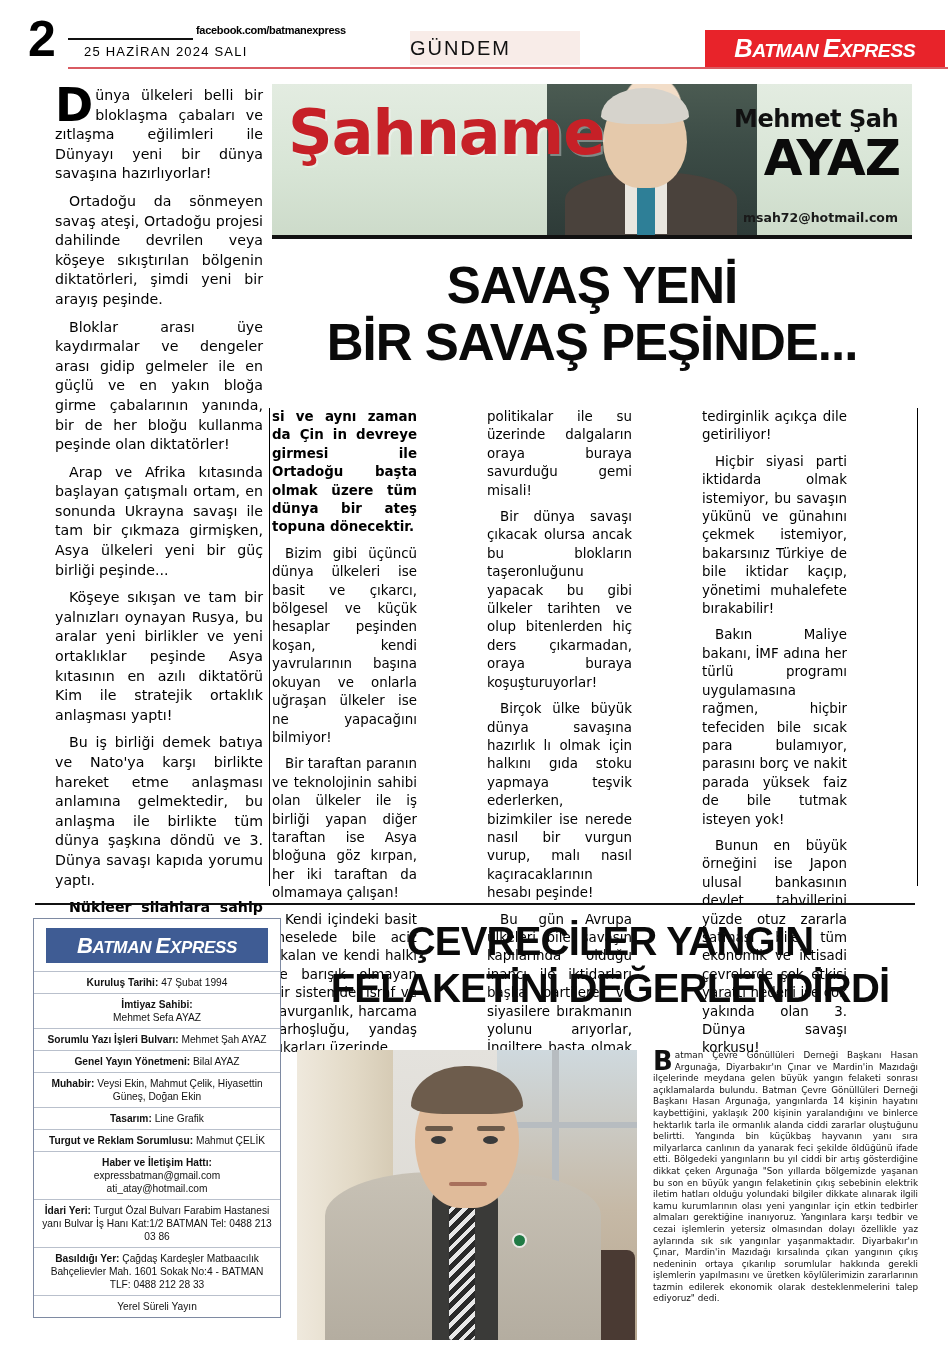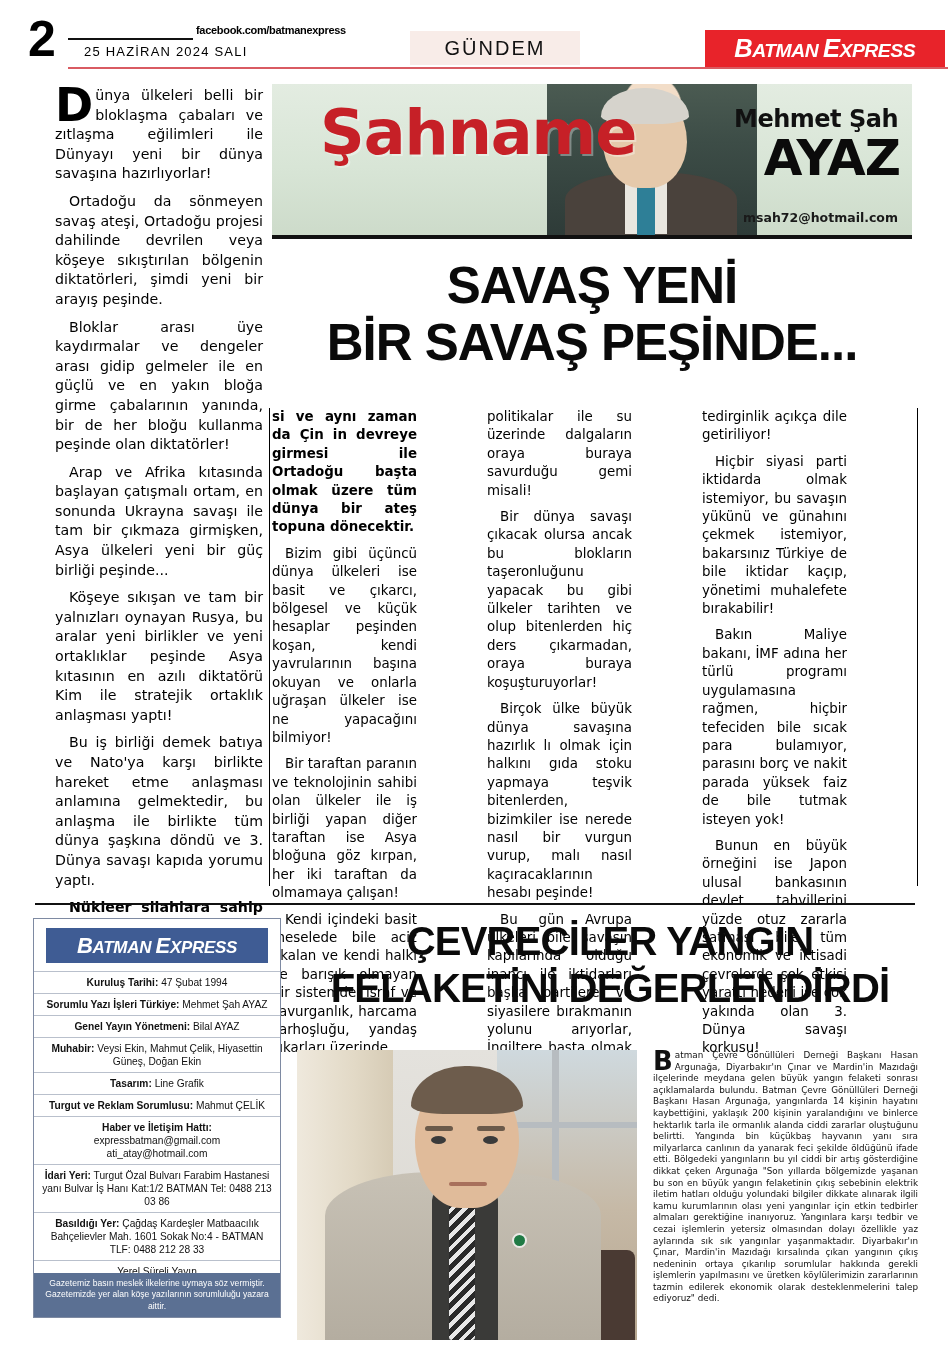--- a/index.html
+++ b/index.html
@@ -32,21 +32,21 @@
   }
   .date-line {
     position:absolute; left:84px; top:44px;
     font-size:13px; font-weight:normal; letter-spacing:1.2px;
   }
   .rule-red {
     position:absolute; left:68px; top:67px; width:880px; height:2px; background:#d95b62;
   }
   .section-tab {
     position:absolute; left:410px; top:31px; width:170px; height:34px;
-    background:#f8ece8; display:flex; align-items:center; justify-content:center;
+    background:#f8ece8; display:flex; align-items:center; justify-content:flex-start;
   }
   .section-tab span {
     font-size:20px; letter-spacing:2px; font-weight:400; color:#111;
   }
   .brand-box {
     position:absolute; right:6px; top:30px; width:240px; height:37px;
     background:#e8232a; display:flex; align-items:center; justify-content:center;
   }
   .brand-box .bt {
     color:#fff; font-weight:bold; font-style:italic;
@@ -100,21 +100,20 @@
   }
   .tie-shape {
     position:absolute; left:90px; top:100px; width:18px; height:52px;
     background:#2e7f97; border-radius:4px 4px 2px 2px;
   }
   .bnr-title {
     position:absolute; left:16px; top:18px;
     color:#c62027; font-weight:bold; font-size:62px; line-height:62px;
     font-family:"DejaVu Sans", sans-serif; letter-spacing:-1px;
     text-shadow: 2px 2px 0 rgba(255,255,255,0.35);
-    margin-left: 32px;
   }
   .bnr-author-first {
     position:absolute; right:14px; top:22px; text-align:left;
     font-weight:bold; font-size:24px; line-height:26px; color:#111;
     font-family:"DejaVu Sans", sans-serif; letter-spacing:-0.5px;
   }
   .bnr-author-last {
     position:absolute; right:12px; top:46px; text-align:right;
     font-weight:bold; font-size:50px; line-height:56px; color:#0b0b0b;
     font-family:"DejaVu Sans", sans-serif; letter-spacing:-1px;
@@ -328,50 +327,50 @@
   <div class="bodycols">
     <div class="bcol" id="bc1">
       <p class="bold">si ve aynı zaman da Çin in devreye girmesi ile Ortadoğu başta olmak üzere tüm dünya bir ateş topuna dönecektir.</p>
       <p>Bizim gibi üçüncü dünya ülkeleri ise basit ve çıkarcı, bölgesel ve küçük hesaplar peşinden koşan, kendi yavrularının başına okuyan ve onlarla uğraşan ülkeler ise ne yapacağını bilmiyor!</p>
       <p>Bir taraftan paranın ve teknolojinin sahibi olan ülkeler ile iş birliği yapan diğer taraftan ise Asya bloğuna göz kırpan, her iki taraftan da olmamaya çalışan!</p>
       <p>Kendi içindeki basit meselede bile aciz akalan ve kendi halkı ile barışık olmayan bir sistemde, israf ve savurganlık, harcama sarhoşluğu, yandaş çıkarları üzerinde</p>
     </div>
     <div class="bcol" id="bc2">
       <p class="first">politikalar ile su üzerinde dalgaların oraya buraya savurduğu gemi misali!</p>
       <p>Bir dünya savaşı çıkacak olursa ancak bu blokların taşeronluğunu yapacak bu gibi ülkeler tarihten ve olup bitenlerden hiç ders çıkarmadan, oraya buraya koşuşturuyorlar!</p>
-      <p>Birçok ülke büyük dünya savaşına hazırlık lı olmak için halkını gıda stoku yapmaya teşvik bitenlerden, bizimkiler ise nerede nasıl bir vurgun vurup, malı nasıl kaçıracaklarının hesabı peşinde!</p>
+      <p>Birçok ülke büyük dünya savaşına hazırlık lı olmak için halkını gıda stoku yapmaya teşvik ederlerken, bizimkiler ise nerede nasıl bir vurgun vurup, malı nasıl kaçıracaklarının hesabı peşinde!</p>
       <p>Bu gün Avrupa ülkeleri bile savaşın kapılarında olduğu inancı ile iktidarları başka partilere ve siyasilere bırakmanın yolunu arıyorlar, İngiltere başta olmak üzere, tüm Avrupa ülkelerinde bu</p>
     </div>
     <div class="bcol" id="bc3">
       <p class="first">tedirginlik açıkça dile getiriliyor!</p>
       <p>Hiçbir siyasi parti iktidarda olmak istemiyor, bu savaşın yükünü ve günahını çekmek istemiyor, bakarsınız Türkiye de bile iktidar kaçıp, yönetimi muhalefete bırakabilir!</p>
       <p>Bakın Maliye bakanı, İMF adına her türlü programı uygulamasına rağmen, hiçbir tefeciden bile sıcak para bulamıyor, parasını borç ve nakit parada yüksek faiz de bile tutmak isteyen yok!</p>
       <p>Bunun en büyük örneğini ise Japon ulusal bankasının devlet tahvillerini yüzde otuz zararla satması bile tüm ekonomik ve iktisadi çevrelerde şok etkisi yarattı nedeni ise çok yakında olan 3. Dünya savaşı korkusu!</p>
     </div>
   </div>
 
   <div class="vline" style="left:269px;"></div>
   <div class="vline" style="left:917px;"></div>
   <div class="hr-bottom"></div>
 
   <div class="colophon">
     <div class="colophon-logo">
       <span><span>B</span><span class="sm">ATMAN </span><span>E</span><span class="sm">XPRESS</span></span>
     </div>
     <div class="crow"><b>Kuruluş Tarihi:</b><span> 47 Şubat 1994</span></div>
-    <div class="crow"><b>Sorumlu Yazı İşleri Türkiye:</b><span> Mehmet Şah AYAZ</span></div>
+    <div class="crow"><b>İmtiyaz Sahibi:</b><br><span>Mehmet Sefa AYAZ</span></div>
+    <div class="crow"><b>Sorumlu Yazı İşleri Bulvarı:</b><span> Mehmet Şah AYAZ</span></div>
     <div class="crow"><b>Genel Yayın Yönetmeni:</b><span> Bilal AYAZ</span></div>
     <div class="crow"><b>Muhabir:</b><span> Veysi Ekin, Mahmut Çelik, Hiyasettin Güneş, Doğan Ekin</span></div>
     <div class="crow"><b>Tasarım:</b><span> Line Grafik</span></div>
     <div class="crow"><b>Turgut ve Reklam Sorumlusu:</b><span> Mahmut ÇELİK</span></div>
     <div class="crow"><b>Haber ve İletişim Hattı:</b><br><span>expressbatman@gmail.com ati_atay@hotmail.com</span></div>
     <div class="crow"><b>İdari Yeri:</b><span> Turgut Özal Bulvarı Farabim Hastanesi yanı Bulvar İş Hanı Kat:1/2 BATMAN Tel: 0488 213 03 86</span></div>
     <div class="crow"><b>Basıldığı Yer:</b><span> Çağdaş Kardeşler Matbaacılık Bahçelievler Mah. 1601 Sokak No:4  -  BATMAN TLF: 0488 212 28 33</span></div>
     <div class="crow"><span>Yerel Süreli Yayın</span></div>
-    <div class="colophon-footer">Gazetemiz basın meslek ilkelerine uymaya söz vermiştir. Gazetemizde yer alan köşe yazılarının sorumluluğu yazara aittir.</div>
   </div>
 
   <div class="headline-2">
     <div class="l1">ÇEVRECİLER YANGIN</div>
     <div class="l2">FELAKETİNİ DEĞERLENDİRDİ</div>
   </div>
 
   <div class="photo2">
     <div class="p2-curtain"></div>
     <div class="p2-window"></div>

